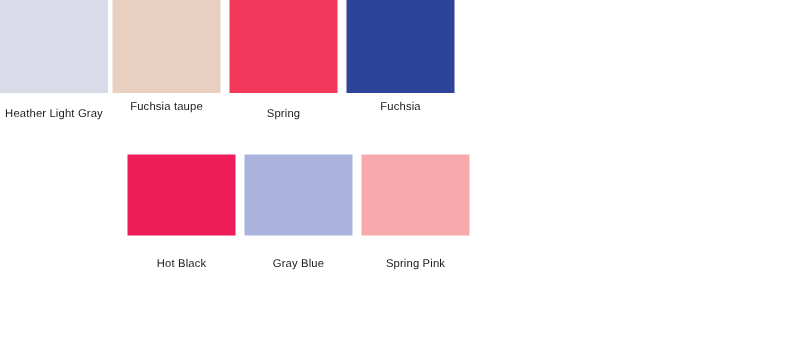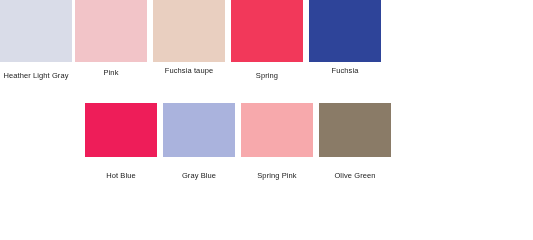--- a/index.html
+++ b/index.html
@@ -93,24 +93,20 @@
 <div id="palette-board">
 
   <div class="swatch-row" id="swatch-row-top">
 
     <div class="swatch-cell">
       <span class="swatch-chip" style="background-color: rgb(217, 220, 232);"></span>
       <span class="swatch-label label-drop">Heather Light Gray</span>
     </div>
 
 
-    <div class="swatch-cell">
-      <span class="swatch-chip" style="background-color: rgb(242, 196, 200);"></span>
-      <span class="swatch-label">Pink</span>
-    </div>
 
     <div class="swatch-cell">
       <span class="swatch-chip" style="background-color: rgb(233, 207, 192);"></span>
       <span class="swatch-label label-raise">Fuchsia taupe</span>
     </div>
 
     <div class="swatch-cell">
       <span class="swatch-chip" style="background-color: rgb(242, 56, 90);"></span>
       <span class="swatch-label label-drop">Spring</span>
     </div>
@@ -120,34 +116,30 @@
       <span class="swatch-chip" style="background-color: rgb(46, 68, 153);"></span>
       <span class="swatch-label label-raise">Fuchsia</span>
     </div>
 
   </div>
 
   <div class="swatch-row" id="swatch-row-bottom">
 
     <div class="swatch-cell">
       <span class="swatch-chip" style="background-color: rgb(238, 29, 89);"></span>
-      <span class="swatch-label">Hot Blue</span>
+      <span class="swatch-label">Hot Black</span>
     </div>
 
 
     <div class="swatch-cell">
       <span class="swatch-chip" style="background-color: rgb(170, 179, 221);"></span>
       <span class="swatch-label">Gray Blue</span>
     </div>
 
     <div class="swatch-cell">
       <span class="swatch-chip" style="background-color: rgb(247, 169, 172);"></span>
       <span class="swatch-label label-raise">Spring Pink</span>
     </div>
 
-    <div class="swatch-cell">
-      <span class="swatch-chip" style="background-color: rgb(138, 123, 103);"></span>
-      <span class="swatch-label label-raise">Olive Green</span>
-    </div>
 
   </div>
 
 </div>
 
 </body></html>

